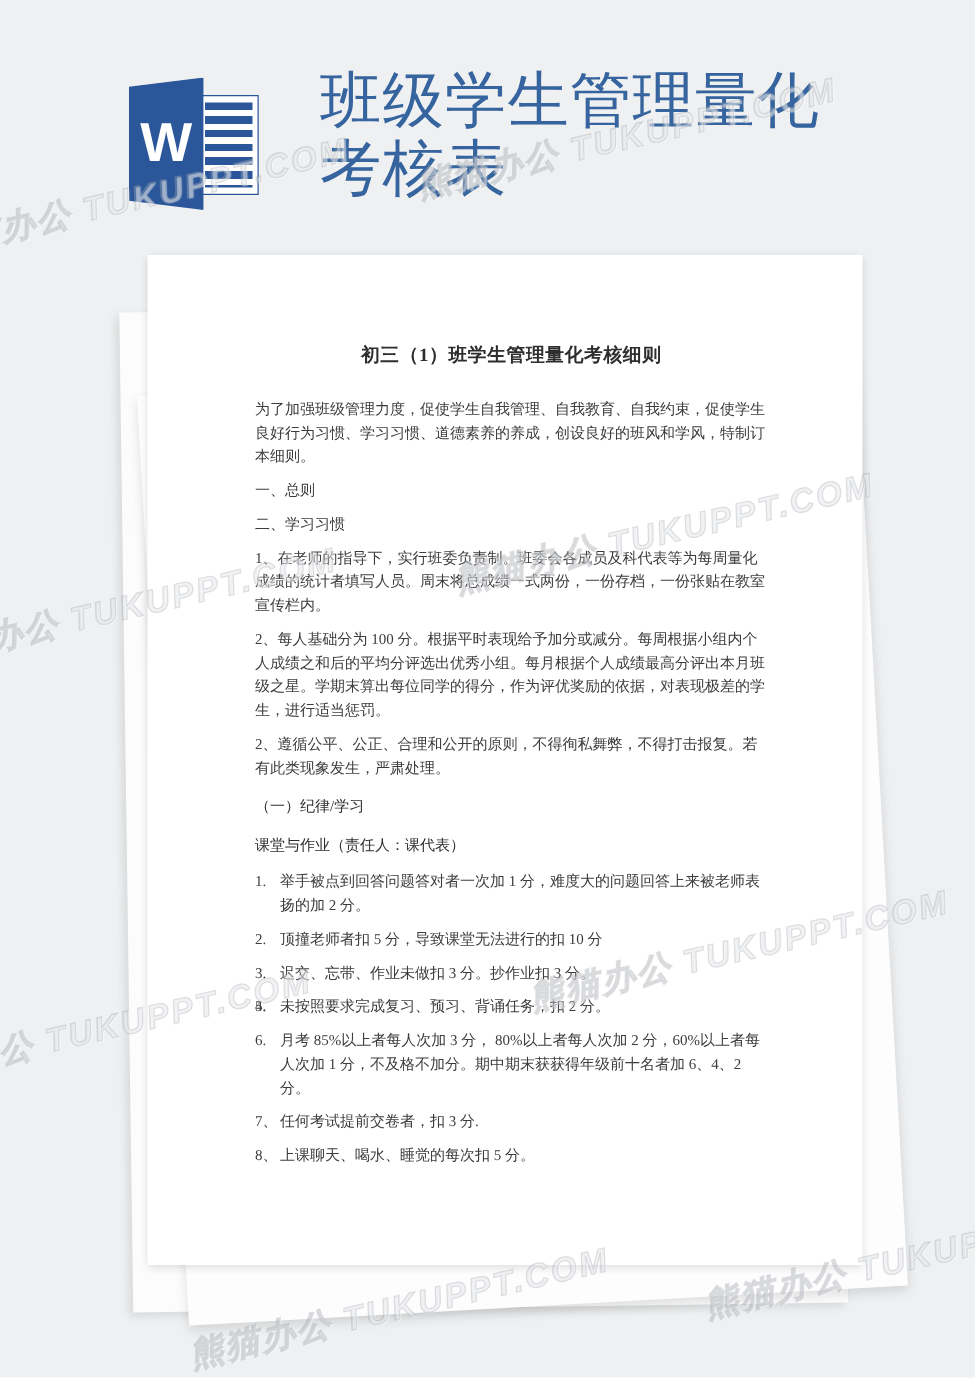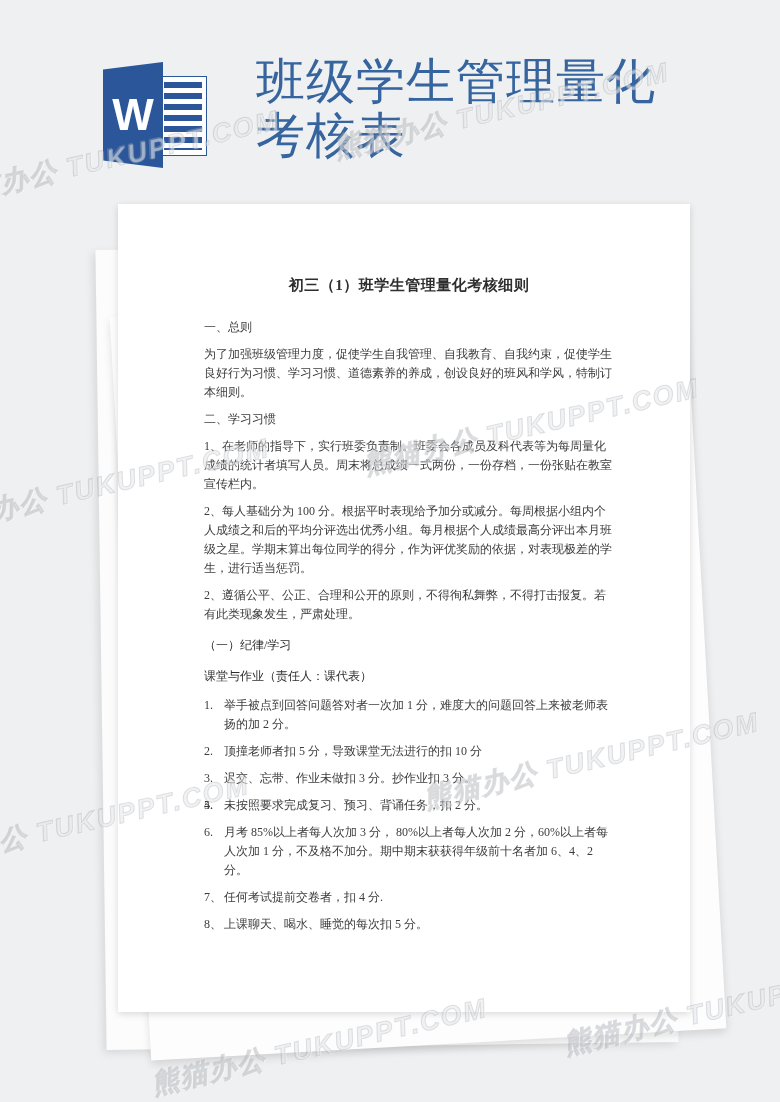--- a/index.html
+++ b/index.html
@@ -111,35 +111,35 @@
   </div>
   <div class="app-title">班级学生管理量化考核表</div>
 </div>
 
 <div class="page-back-left"></div>
 <div class="page-back-bottom"></div>
 
 <div class="page-main">
   <div class="doc-title">初三（1）班学生管理量化考核细则</div>
   <div class="doc-body" id="doc-body">
+      <div class="b-para">为了加强班级管理力度，促使学生自我管理、自我教育、自我约束，促使学生良好行为习惯、学习习惯、道德素养的养成，创设良好的班风和学风，特制订本细则。</div>
       <div class="b-para">一、总则</div>
-      <div class="b-para">为了加强班级管理力度，促使学生自我管理、自我教育、自我约束，促使学生良好行为习惯、学习习惯、道德素养的养成，创设良好的班风和学风，特制订本细则。</div>
       <div class="b-para">二、学习习惯</div>
       <div class="b-para">1、在老师的指导下，实行班委负责制。班委会各成员及科代表等为每周量化成绩的统计者填写人员。周末将总成绩一式两份，一份存档，一份张贴在教室宣传栏内。</div>
       <div class="b-para">2、每人基础分为 100 分。根据平时表现给予加分或减分。每周根据小组内个人成绩之和后的平均分评选出优秀小组。每月根据个人成绩最高分评出本月班级之星。学期末算出每位同学的得分，作为评优奖励的依据，对表现极差的学生，进行适当惩罚。</div>
       <div class="b-para">2、遵循公平、公正、合理和公开的原则，不得徇私舞弊，不得打击报复。若有此类现象发生，严肃处理。</div>
       <div class="b-heading">（一）纪律/学习</div>
       <div class="b-heading">课堂与作业（责任人：课代表）</div>
       <div class="b-item"><span class="marker">1.</span><span>举手被点到回答问题答对者一次加 1 分，难度大的问题回答上来被老师表扬的加 2 分。</span></div>
       <div class="b-item"><span class="marker">2.</span><span>顶撞老师者扣 5 分，导致课堂无法进行的扣 10 分</span></div>
       <div class="b-item"><span class="marker">3.</span><span>迟交、忘带、作业未做扣 3 分。抄作业扣 3 分。</span></div>
       <div class="b-item"><span class="marker">4.</span></div>
       <div class="b-item"><span class="marker">5.</span><span>未按照要求完成复习、预习、背诵任务，扣 2 分。</span></div>
       <div class="b-item"><span class="marker">6.</span><span>月考 85%以上者每人次加 3 分， 80%以上者每人次加 2 分，60%以上者每人次加 1 分，不及格不加分。期中期末获获得年级前十名者加 6、4、2 分。</span></div>
-      <div class="b-item"><span class="marker">7、</span><span>任何考试提前交卷者，扣 4 分.</span></div>
+      <div class="b-item"><span class="marker">7、</span><span>任何考试提前交卷者，扣 3 分.</span></div>
       <div class="b-item"><span class="marker">8、</span><span>上课聊天、喝水、睡觉的每次扣 5 分。</span></div>
     </div>
 </div>
 
 <div class="wm-layer">
   <span class="wm p1">熊猫办公 TUKUPPT.COM</span>
   <span class="wm p2">熊猫办公 TUKUPPT.COM</span>
   <span class="wm p3">熊猫办公 TUKUPPT.COM</span>
   <span class="wm p4">熊猫办公 TUKUPPT.COM</span>
   <span class="wm p5">熊猫办公 TUKUPPT.COM</span>

